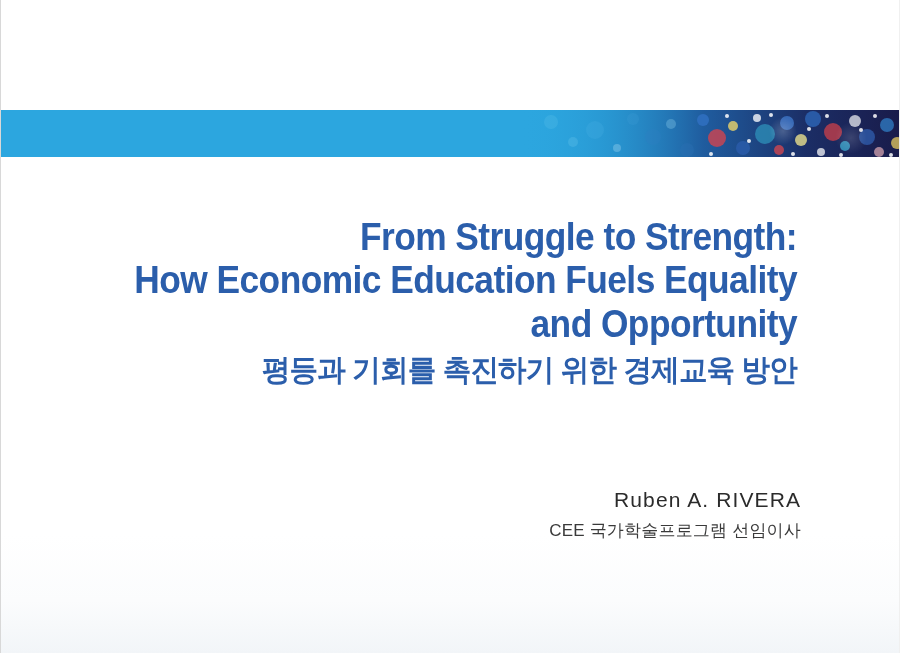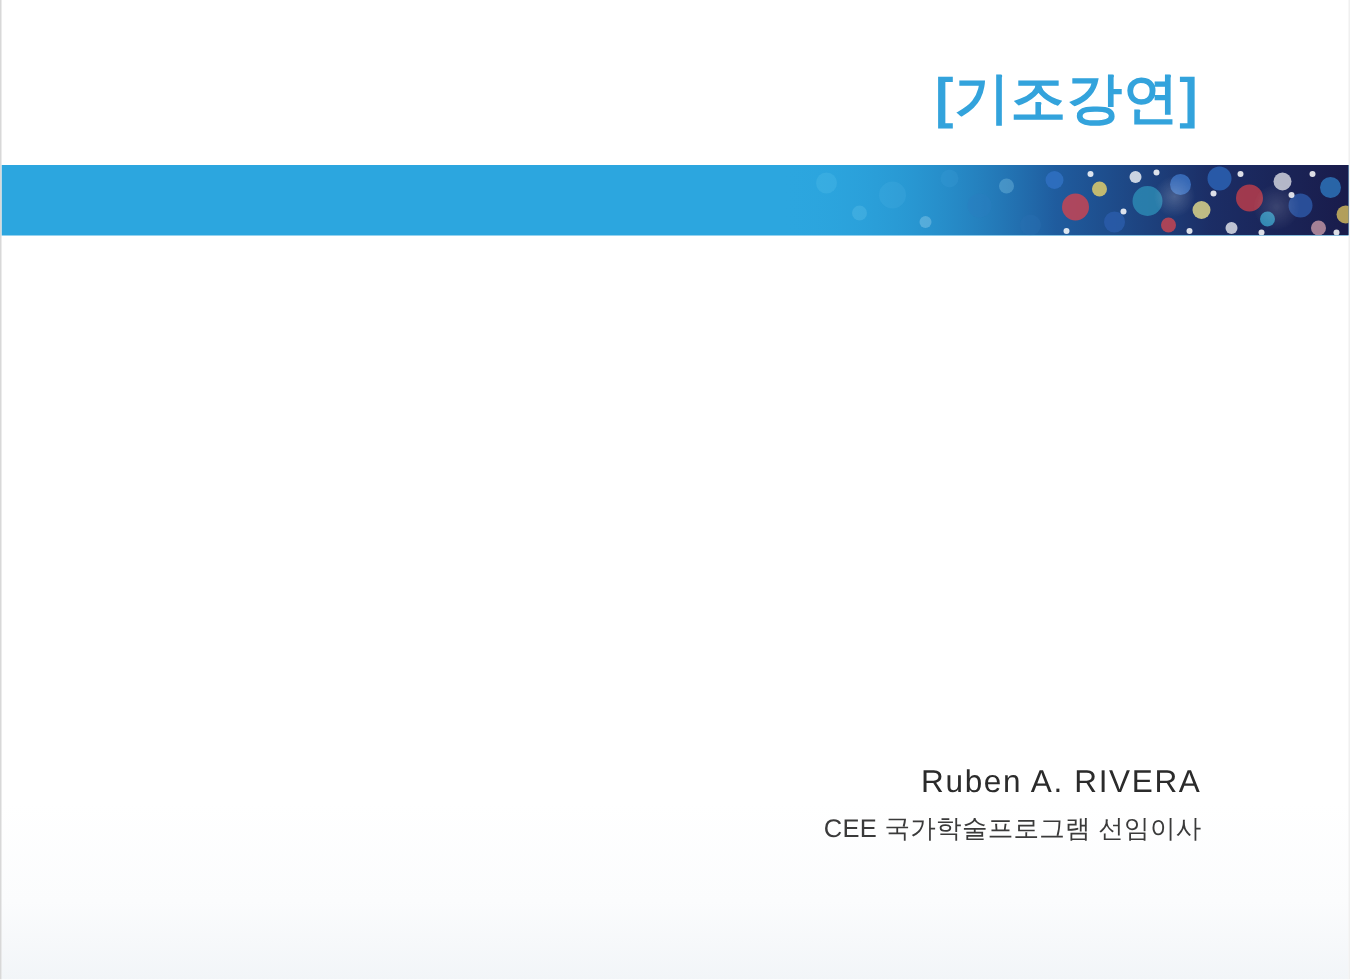--- a/index.html
+++ b/index.html
@@ -94,21 +94,21 @@
     letter-spacing: -0.8px;
     white-space: nowrap;
     transform: scaleX(0.95);
     transform-origin: right center;
   }
 
   
   .presenter-block {
     position: absolute;
     right: 98px;
-    top: 509px;
+    top: 487px;
     text-align: right;
   }
 
   .presenter-name {
     color: #2b2b2b;
     font-size: 21px;
     line-height: 1.25;
     letter-spacing: 1.1px;
     white-space: nowrap;
   }
@@ -121,21 +121,20 @@
     letter-spacing: 0.2px;
     white-space: nowrap;
     margin-left: 26px;
   }
 </style>
 </head>
 <body>
 
 <div class="slide">
 
-  <div class="kicker">[기조강연]</div>
 
   <div class="banner">
     <div class="banner-confetti">
       <svg viewBox="0 0 380 47" preserveAspectRatio="none" aria-hidden="true">
         <defs>
           <linearGradient id="navyFade" x1="0" y1="0" x2="1" y2="0">
             <stop offset="0%" stop-color="#2ca6df" stop-opacity="0"></stop>
             <stop offset="22%" stop-color="#2487c4" stop-opacity="0.45"></stop>
             <stop offset="48%" stop-color="#1d4f93" stop-opacity="0.85"></stop>
             <stop offset="75%" stop-color="#1b2a62" stop-opacity="0.97"></stop>
@@ -193,19 +192,25 @@
           <circle cx="340" cy="20" r="2" fill="#ffffff"></circle>
           <circle cx="354" cy="6" r="2" fill="#ffffff"></circle>
           <circle cx="370" cy="45" r="2" fill="#ffffff"></circle>
           <circle cx="262" cy="21" r="14" fill="url(#glowW)" opacity="0.25"></circle>
           <circle cx="330" cy="28" r="16" fill="url(#glowW)" opacity="0.18"></circle>
         </g>
       </svg>
     </div>
   </div>
 
+  <div class="title-block">
+    <div class="title-line">From Struggle to Strength:</div>
+    <div class="title-line">How Economic Education Fuels Equality</div>
+    <div class="title-line">and Opportunity</div>
+    <div class="subtitle-ko">평등과 기회를 촉진하기 위한 경제교육 방안</div>
+  </div>
 
   <div class="presenter-block">
     <div class="presenter-name">Ruben A. RIVERA</div>
     <div class="presenter-affiliation">CEE 국가학술프로그램 선임이사</div>
   </div>
 
 </div>
 
 </body></html>

